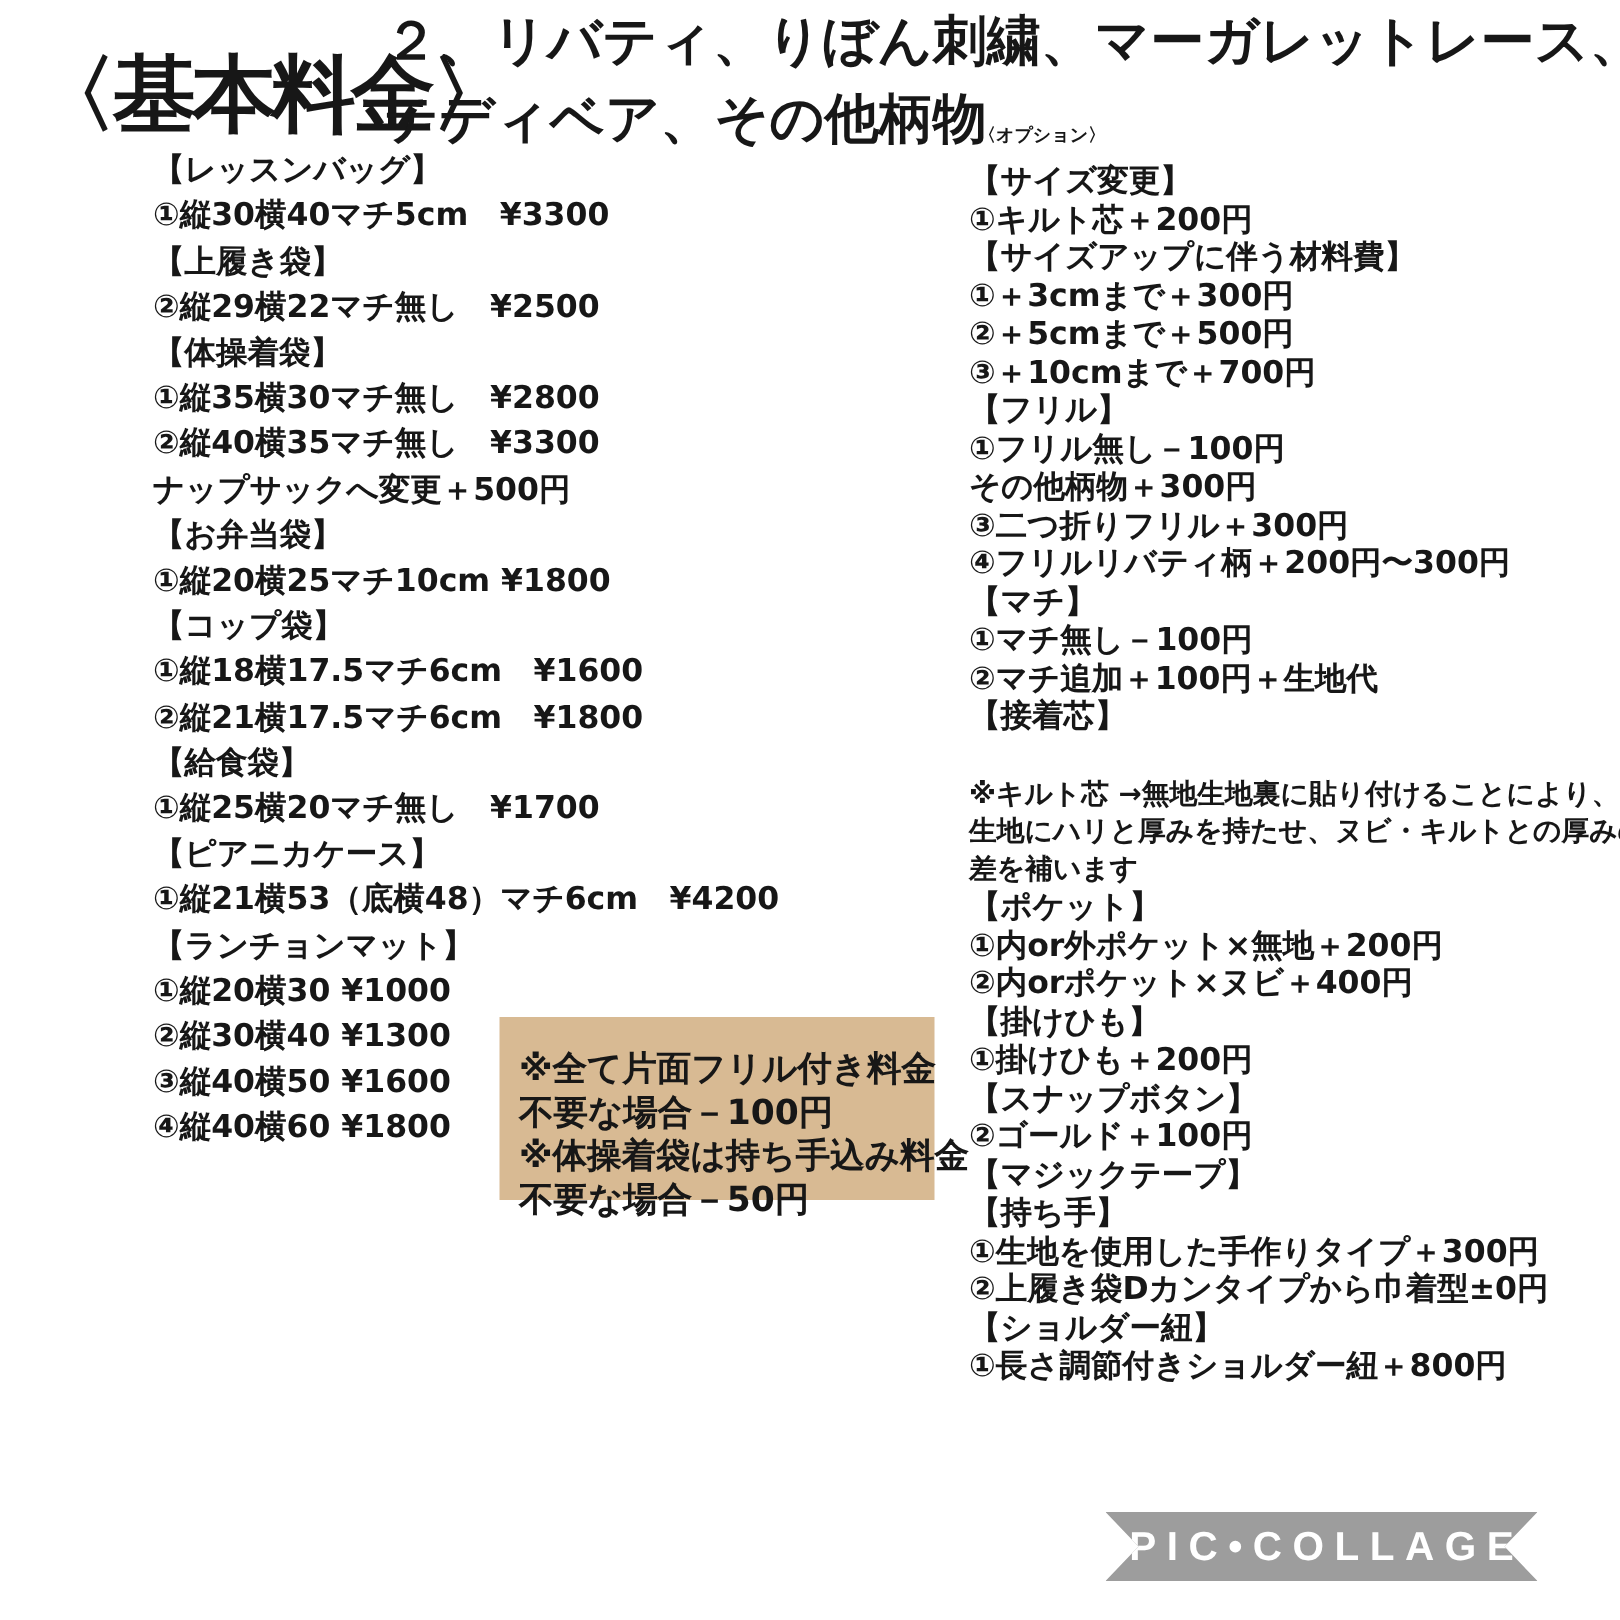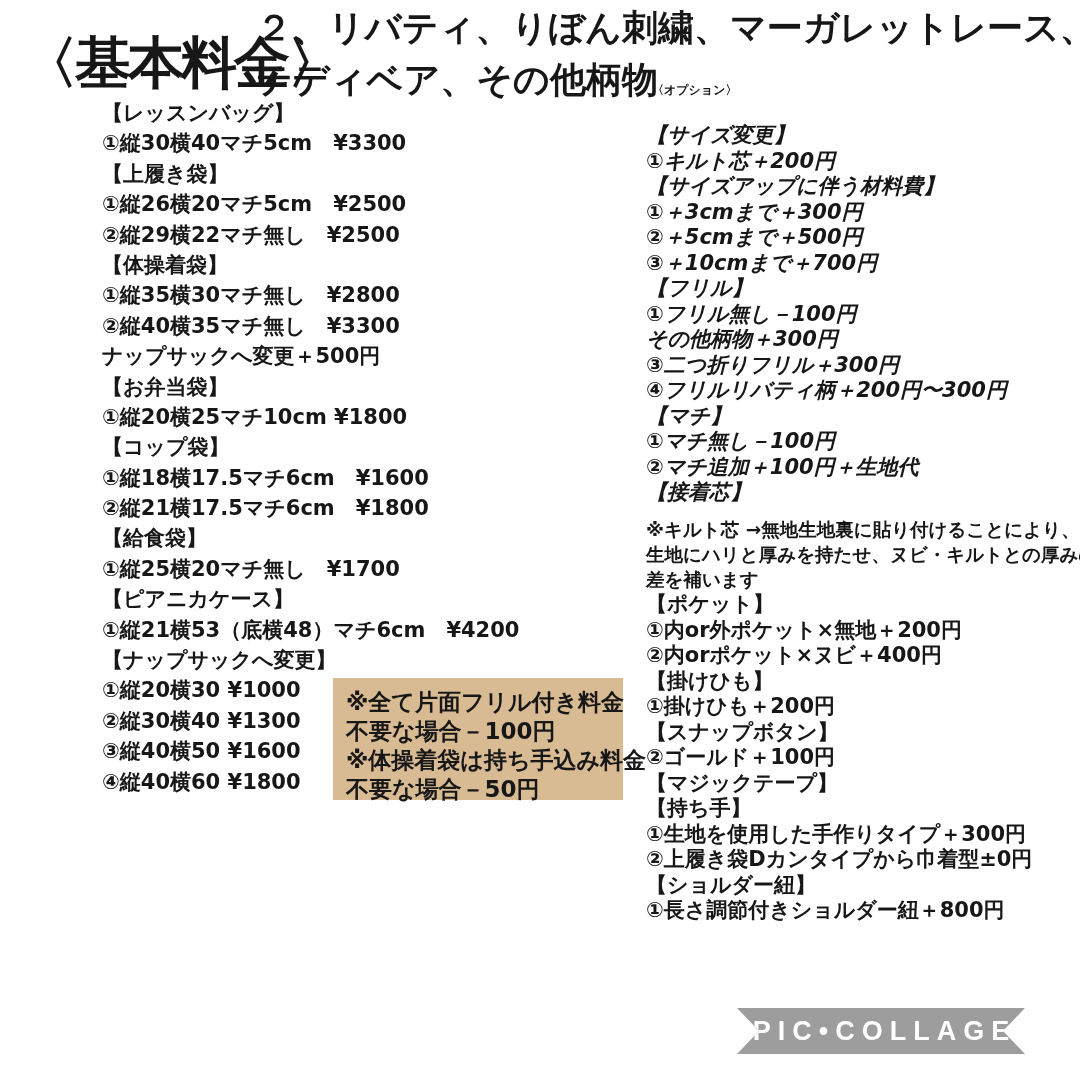--- a/index.html
+++ b/index.html
@@ -33,31 +33,31 @@
   }
   .left-col .line { height: 30.4px; line-height: 30.4px; }
 
   .option-heading {
     left: 652px; top: 82px;
     font-size: 12px;
     white-space: pre;
   }
   .rc { left: 646px; font-size: 21px; }
   .rc .line { height: 25.5px; line-height: 25.5px; }
-  .rc-top { top: 123px; font-style: italic; }
+  .rc-top { top: 108px; }
   .rc-note { top: 517px; font-size: 18.5px; }
   .rc-note .line { height: 25px; line-height: 25px; }
   .rc-bottom { top: 592px; }
 
   .note-box {
     left: 333px; top: 678px;
     width: 290px; height: 122px;
     background: #d8ba93;
     box-sizing: border-box;
-    padding: 10px 0 0 13px;
+    padding: 21px 0 0 13px;
     font-size: 23px;
   }
   .note-box .line { height: 29px; line-height: 29px; }
 
   .watermark {
     left: 737px; top: 1008px;
     width: 288px; height: 46px;
     background: #9d9d9d;
     clip-path: polygon(0 0, 100% 0, calc(100% - 22px) 50%, 100% 100%, 0 100%, 22px 50%);
     display: flex; align-items: center; justify-content: center;
@@ -79,36 +79,35 @@
 
 <div class="abs header-block">
   <div class="line">２、リバティ、りぼん刺繍、マーガレットレース、</div>
   <div class="line">テディベア、その他柄物</div>
 </div>
 
 <div class="abs left-col">
     <div class="line">【レッスンバッグ】</div>
     <div class="line">①縦30横40マチ5cm　¥3300</div>
     <div class="line">【上履き袋】</div>
-    <div class="line">①縦26横20マチ5cm　¥2500</div>
     <div class="line">②縦29横22マチ無し　¥2500</div>
     <div class="line">【体操着袋】</div>
     <div class="line">①縦35横30マチ無し　¥2800</div>
     <div class="line">②縦40横35マチ無し　¥3300</div>
     <div class="line">ナップサックへ変更＋500円</div>
     <div class="line">【お弁当袋】</div>
     <div class="line">①縦20横25マチ10cm ¥1800</div>
     <div class="line">【コップ袋】</div>
     <div class="line">①縦18横17.5マチ6cm　¥1600</div>
     <div class="line">②縦21横17.5マチ6cm　¥1800</div>
     <div class="line">【給食袋】</div>
     <div class="line">①縦25横20マチ無し　¥1700</div>
     <div class="line">【ピアニカケース】</div>
     <div class="line">①縦21横53（底横48）マチ6cm　¥4200</div>
-    <div class="line">【ナップサックへ変更】</div>
+    <div class="line">【ランチョンマット】</div>
     <div class="line">①縦20横30 ¥1000</div>
     <div class="line">②縦30横40 ¥1300</div>
     <div class="line">③縦40横50 ¥1600</div>
     <div class="line">④縦40横60 ¥1800</div>
   </div>
 
 <div class="abs option-heading">〈オプション〉</div>
 
 <div class="abs rc rc-top">
     <div class="line">【サイズ変更】</div>

